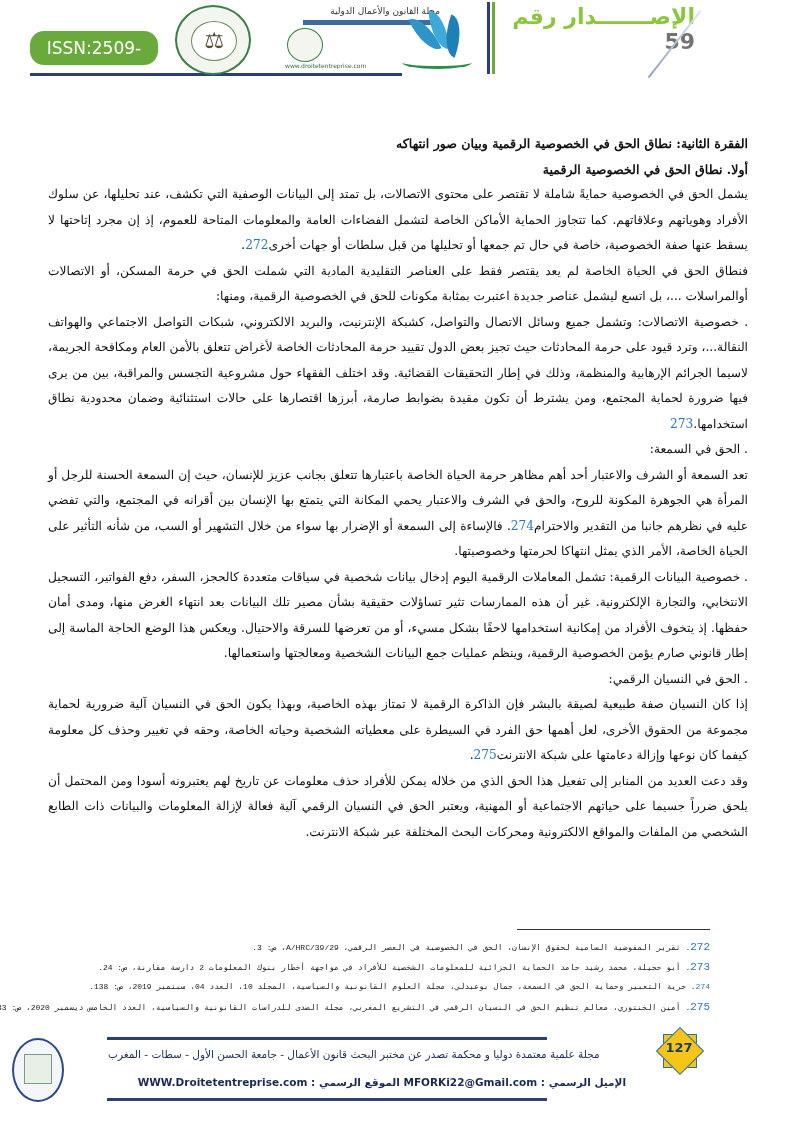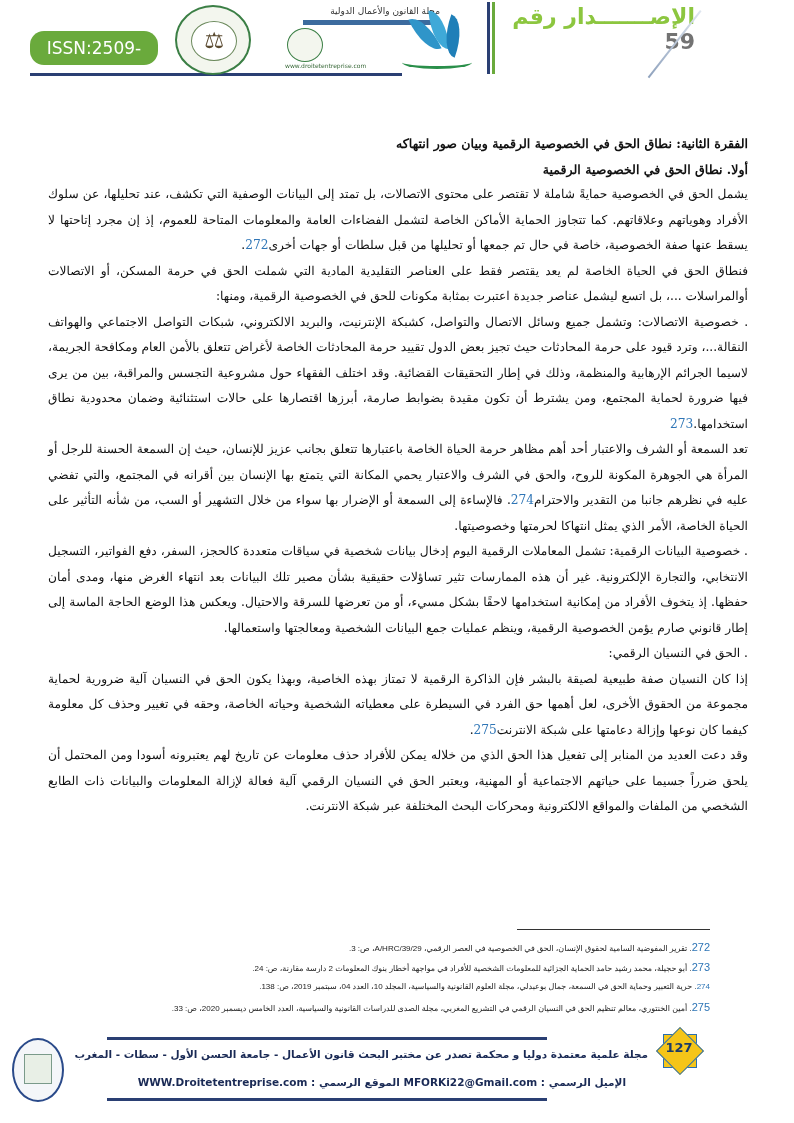--- a/index.html
+++ b/index.html
@@ -47,29 +47,29 @@
     font-family:"DejaVu Serif", serif; font-size:12.2px; line-height:25.5px; color:#111;margin-top:27px;
   }
   .content p { margin:0; }
   .content .heading { font-weight:bold; font-size:12.6px; }
   .fn-ref { color:#2e75b6; }
   .bold { font-weight:normal; }
 
   
   .fn-rule { position:absolute; left:517px; top:929px; width:193px; height:1px; background:#333; }
   .footnotes { position:absolute; left:60px; top:937px; width:650px; direction:rtl; text-align:right;
-    font-family:Liberation Sans, sans-serif; font-size:8px; color:#222; }
+    font-family:Liberation Mono, monospace; font-size:8px; color:#222; }
   .footnote { height:20px; line-height:20px; white-space:nowrap; }
   .footnote .num { color:#2e75b6; font-size:11px; }
   .footnote.small .num { font-size:8px; }
 
   
   .footer-rule { position:absolute; left:107px; width:440px; height:3px; background:#2a3f73; }
   .footer-line1 { position:absolute; left:108px; top:1048px; width:540px; direction:rtl; text-align:left;
-    font-family:"DejaVu Sans", sans-serif; font-weight:bold; font-size:10.5px; color:#1a2a55; white-space:nowrap; }
+    font-family:"DejaVu Sans", sans-serif; font-weight:normal; font-size:10.5px; color:#1a2a55; white-space:nowrap; }
   .footer-line2 { position:absolute; left:100px; top:1076px; width:526px; direction:rtl; text-align:right;
     font-family:"DejaVu Sans", sans-serif; font-weight:bold; font-size:10.5px; color:#1a2a55; white-space:nowrap; }
   .page-badge { position:absolute; left:657px; top:1030px; width:44px; height:40px; }
   .page-badge .star { position:absolute; left:6px; top:4px; width:32px; height:32px; background:#f5c518; border:1px solid #2a6fb0; }
   .page-badge .star2 { transform:rotate(45deg); }
   .page-badge .num { position:absolute; left:0; top:10px; width:44px; text-align:center; font-family:"DejaVu Sans", sans-serif; font-weight:bold; font-size:13px; color:#1a3a6a; }
   .seal { position:absolute; left:12px; top:1038px; width:48px; height:60px; border-radius:50%; border:2px solid #2a4a8a; background:#f4f6f9; }
   .seal .inner { position:absolute; left:10px; top:14px; width:26px; height:28px; border:1px solid #7a9a8a; background:#e8efe6; }
 </style>
 </head>
@@ -112,20 +112,21 @@
 <div class="content">
   <p class="heading">الفقرة الثانية: نطاق الحق في الخصوصية الرقمية وبيان صور انتهاكه</p>
   <p class="heading">أولا. نطاق الحق في الخصوصية الرقمية</p>
 
   <p><span>يشمل الحق في الخصوصية حمايةً شاملة لا تقتصر على محتوى الاتصالات، بل تمتد إلى البيانات الوصفية التي تكشف، عند تحليلها، عن سلوك الأفراد وهوياتهم وعلاقاتهم. كما تتجاوز الحماية الأماكن الخاصة لتشمل الفضاءات العامة والمعلومات المتاحة للعموم، إذ إن مجرد إتاحتها لا يسقط عنها صفة الخصوصية، خاصة في حال تم جمعها أو تحليلها من قبل سلطات أو جهات أخرى</span><span class="fn-ref">272</span><span>.</span></p>
 
   <p><span>فنطاق الحق في الحياة الخاصة لم يعد يقتصر فقط على العناصر التقليدية المادية التي شملت الحق في حرمة المسكن، أو الاتصالات أوالمراسلات ...، بل اتسع ليشمل عناصر جديدة اعتبرت بمثابة مكونات للحق في الخصوصية الرقمية، ومنها:</span></p>
 
   <p><span class="bold">. خصوصية الاتصالات:</span><span> وتشمل جميع وسائل الاتصال والتواصل، كشبكة الإنترنيت، والبريد الالكتروني، شبكات التواصل الاجتماعي والهواتف النقالة...، وترد قيود على حرمة المحادثات حيث تجيز بعض الدول تقييد حرمة المحادثات الخاصة لأغراض تتعلق بالأمن العام ومكافحة الجريمة، لاسيما الجرائم الإرهابية والمنظمة، وذلك في إطار التحقيقات القضائية. وقد اختلف الفقهاء حول مشروعية التجسس والمراقبة، بين من يرى فيها ضرورة لحماية المجتمع، ومن يشترط أن تكون مقيدة بضوابط صارمة، أبرزها اقتصارها على حالات استثنائية وضمان محدودية نطاق استخدامها.</span><span class="fn-ref">273</span></p>
 
+  <p class="bold">. الحق في السمعة:</p>
   <p><span>تعد السمعة أو الشرف والاعتبار أحد أهم مظاهر حرمة الحياة الخاصة باعتبارها تتعلق بجانب عزيز للإنسان، حيث إن السمعة الحسنة للرجل أو المرأة هي الجوهرة المكونة للروح، والحق في الشرف والاعتبار يحمي المكانة التي يتمتع بها الإنسان بين أقرانه في المجتمع، والتي تفضي عليه في نظرهم جانبا من التقدير والاحترام</span><span class="fn-ref">274</span><span>. فالإساءة إلى السمعة أو الإضرار بها سواء من خلال التشهير أو السب، من شأنه التأثير على الحياة الخاصة، الأمر الذي يمثل انتهاكا لحرمتها وخصوصيتها.</span></p>
 
   <p><span class="bold">. خصوصية البيانات الرقمية:</span><span> تشمل المعاملات الرقمية اليوم إدخال بيانات شخصية في سياقات متعددة كالحجز، السفر، دفع الفواتير، التسجيل الانتخابي، والتجارة الإلكترونية. غير أن هذه الممارسات تثير تساؤلات حقيقية بشأن مصير تلك البيانات بعد انتهاء الغرض منها، ومدى أمان حفظها. إذ يتخوف الأفراد من إمكانية استخدامها لاحقًا بشكل مسيء، أو من تعرضها للسرقة والاحتيال. ويعكس هذا الوضع الحاجة الماسة إلى إطار قانوني صارم يؤمن الخصوصية الرقمية، وينظم عمليات جمع البيانات الشخصية ومعالجتها واستعمالها.</span></p>
 
   <p class="bold">. الحق في النسيان الرقمي:</p>
   <p><span>إذا كان النسيان صفة طبيعية لصيقة بالبشر فإن الذاكرة الرقمية لا تمتاز بهذه الخاصية، وبهذا يكون الحق في النسيان آلية ضرورية لحماية مجموعة من الحقوق الأخرى، لعل أهمها حق الفرد في السيطرة على معطياته الشخصية وحياته الخاصة، وحقه في تغيير وحذف كل معلومة كيفما كان نوعها وإزالة دعامتها على شبكة الانترنت</span><span class="fn-ref">275</span><span>.</span></p>
   <p>وقد دعت العديد من المنابر إلى تفعيل هذا الحق الذي من خلاله يمكن للأفراد حذف معلومات عن تاريخ لهم يعتبرونه أسودا ومن المحتمل أن يلحق ضرراً جسيما على حياتهم الاجتماعية أو المهنية، ويعتبر الحق في النسيان الرقمي آلية فعالة لإزالة المعلومات والبيانات ذات الطابع الشخصي من الملفات والمواقع الالكترونية ومحركات البحث المختلفة عبر شبكة الانترنت.</p>
 </div>
 
 <div class="fn-rule"></div>

